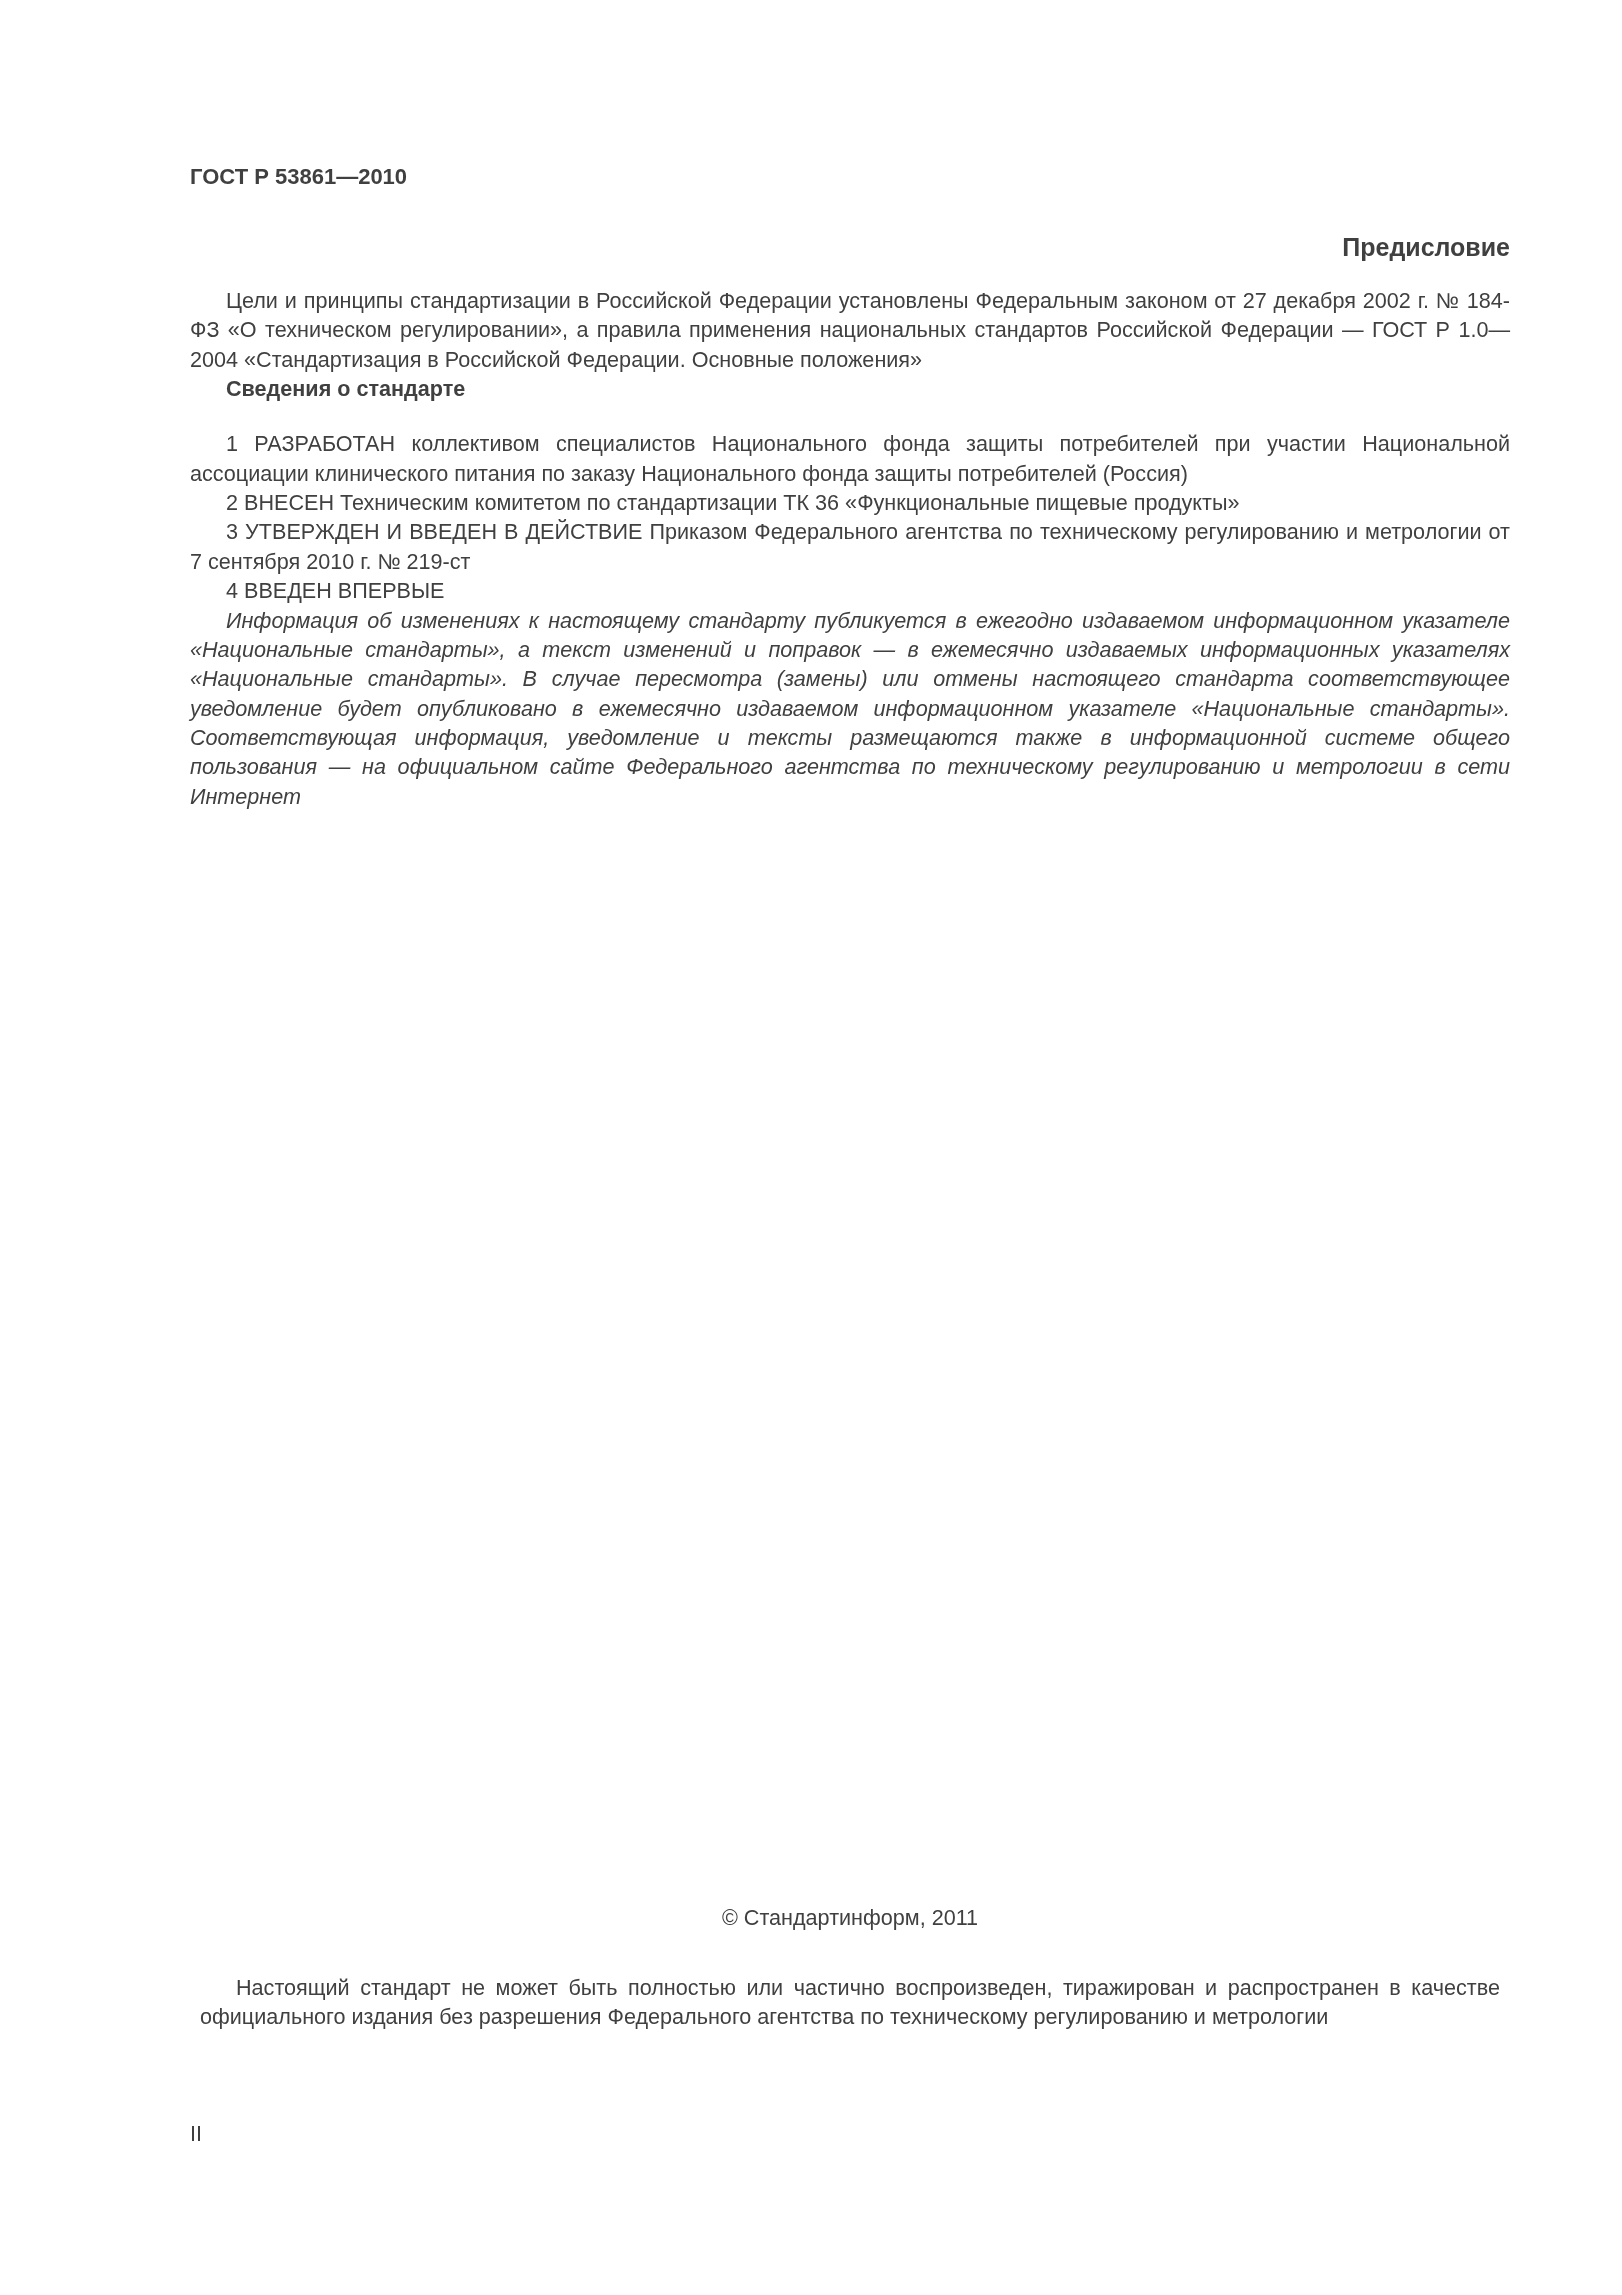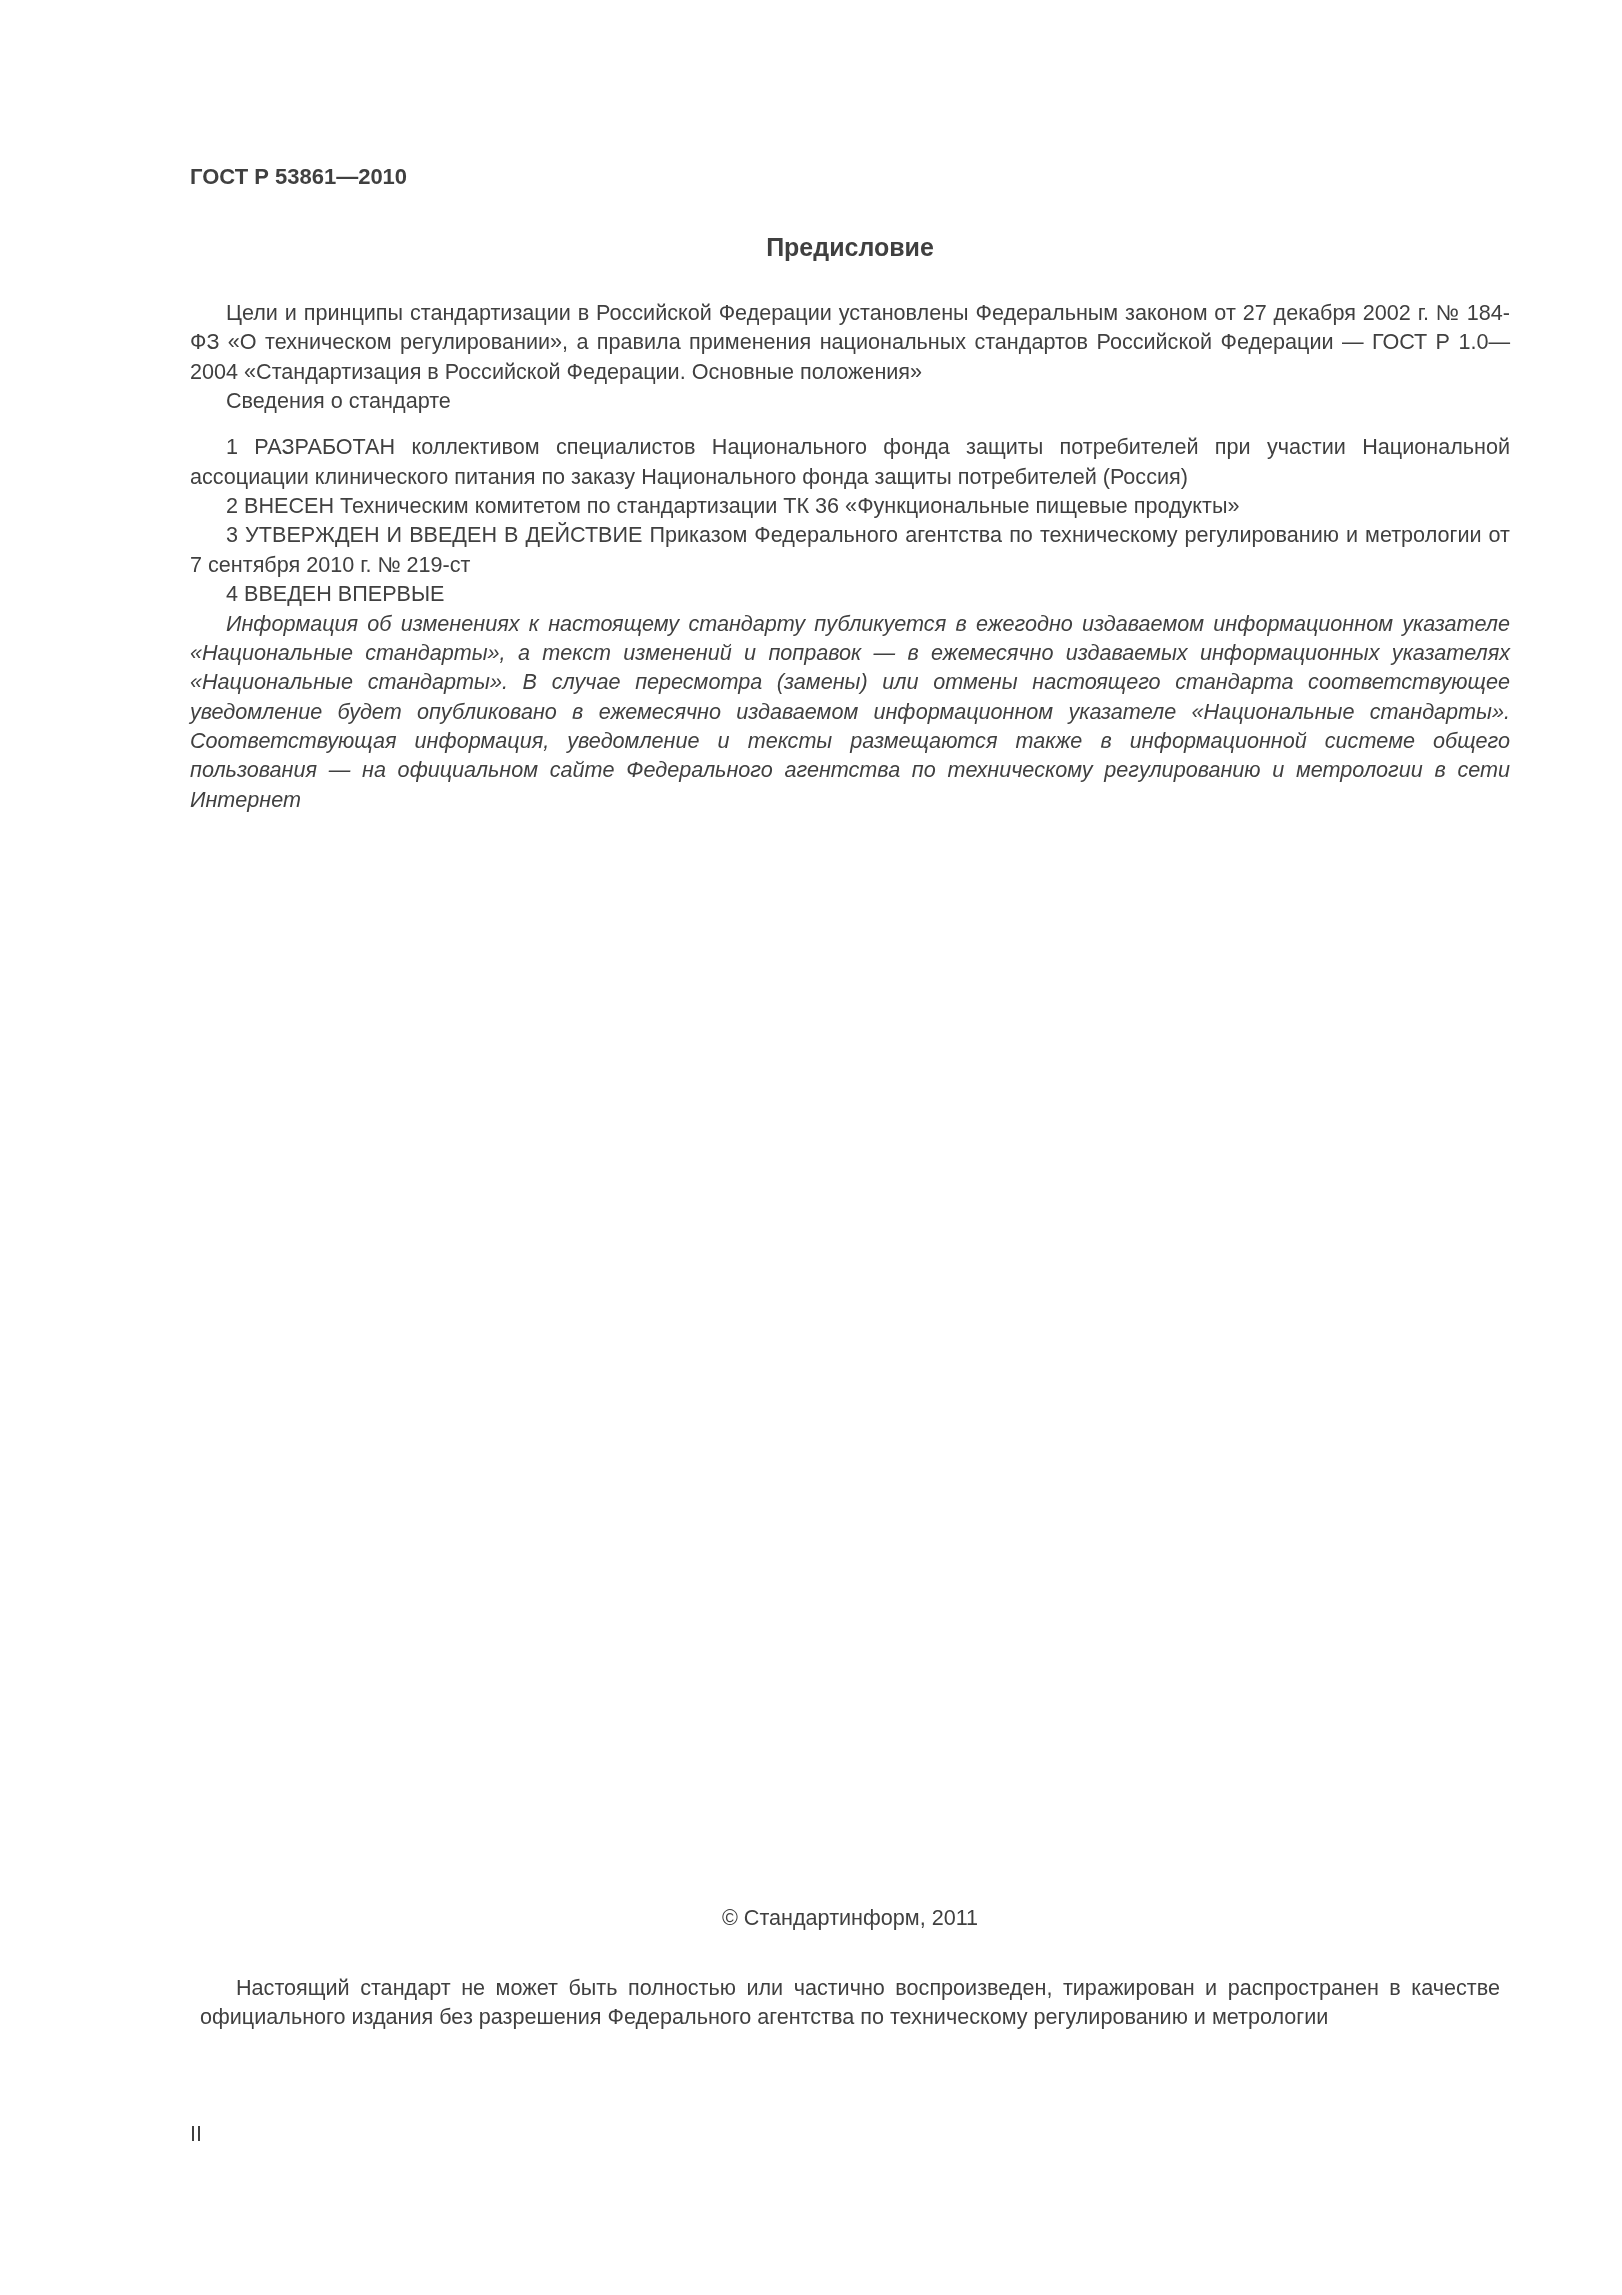--- a/index.html
+++ b/index.html
@@ -19,37 +19,37 @@
     box-sizing: border-box;
     padding: 162px 113px 0 190px;
     overflow: hidden;
   }
   .doc-header {
     font-weight: bold;
     font-size: 22px;
     margin: 0 0 38px 0;
   }
   .doc-title {
-    text-align: center;
+    text-align: right;
     font-weight: bold;
     font-size: 25px;
-    margin: 0 0 34px 0;
+    margin: 0 0 22px 0;
   }
   p.body-par {
     margin: 0 0 0 0;
     text-align: justify;
     text-indent: 36px;
   }
   .intro {
     margin-bottom: 37px;
   }
   .section-heading {
-    font-weight: normal;
+    font-weight: bold;
     text-indent: 36px;
-    margin: 0 0 17px 0;
+    margin: 0 0 26px 0;
   }
   .std-item {
     margin-bottom: 29px;
   }
   .note-block {
     margin-top: 84px;
     font-style: italic;
   }
   .copyright {
     position: absolute;

